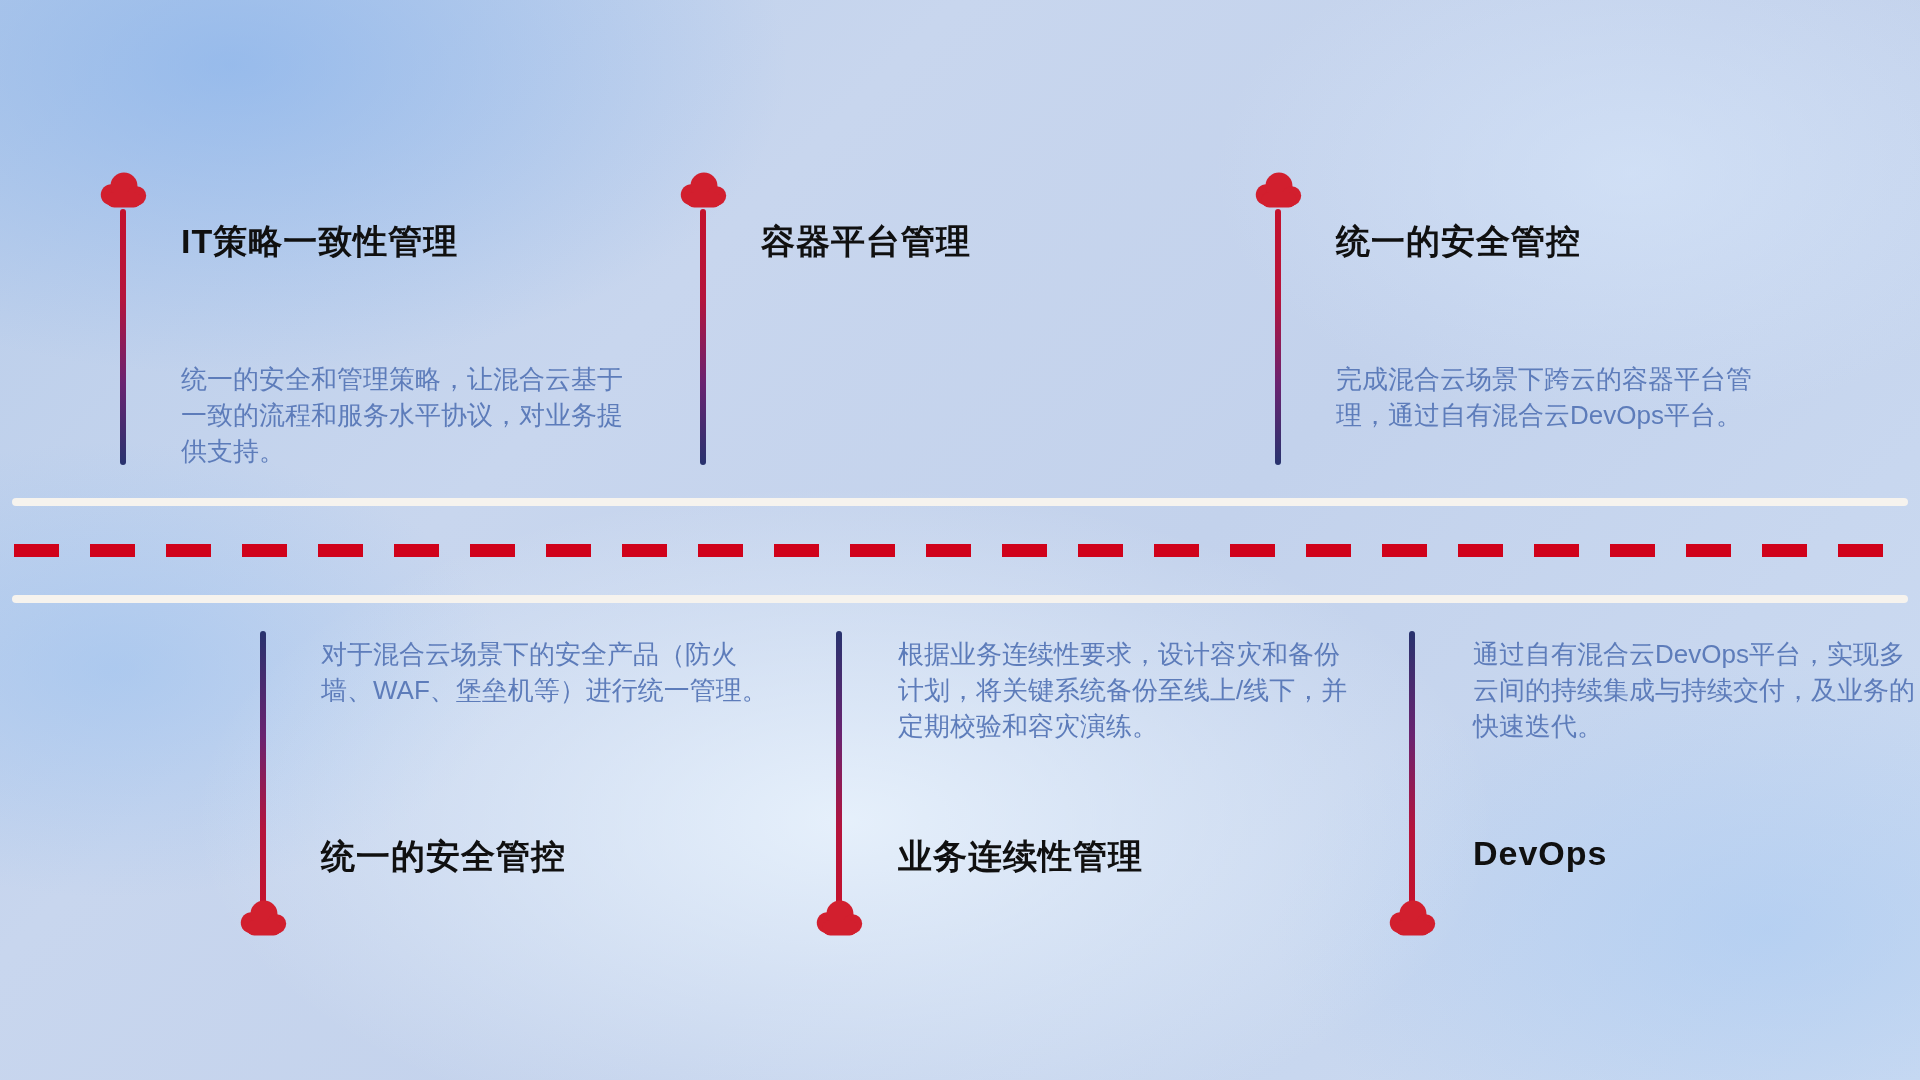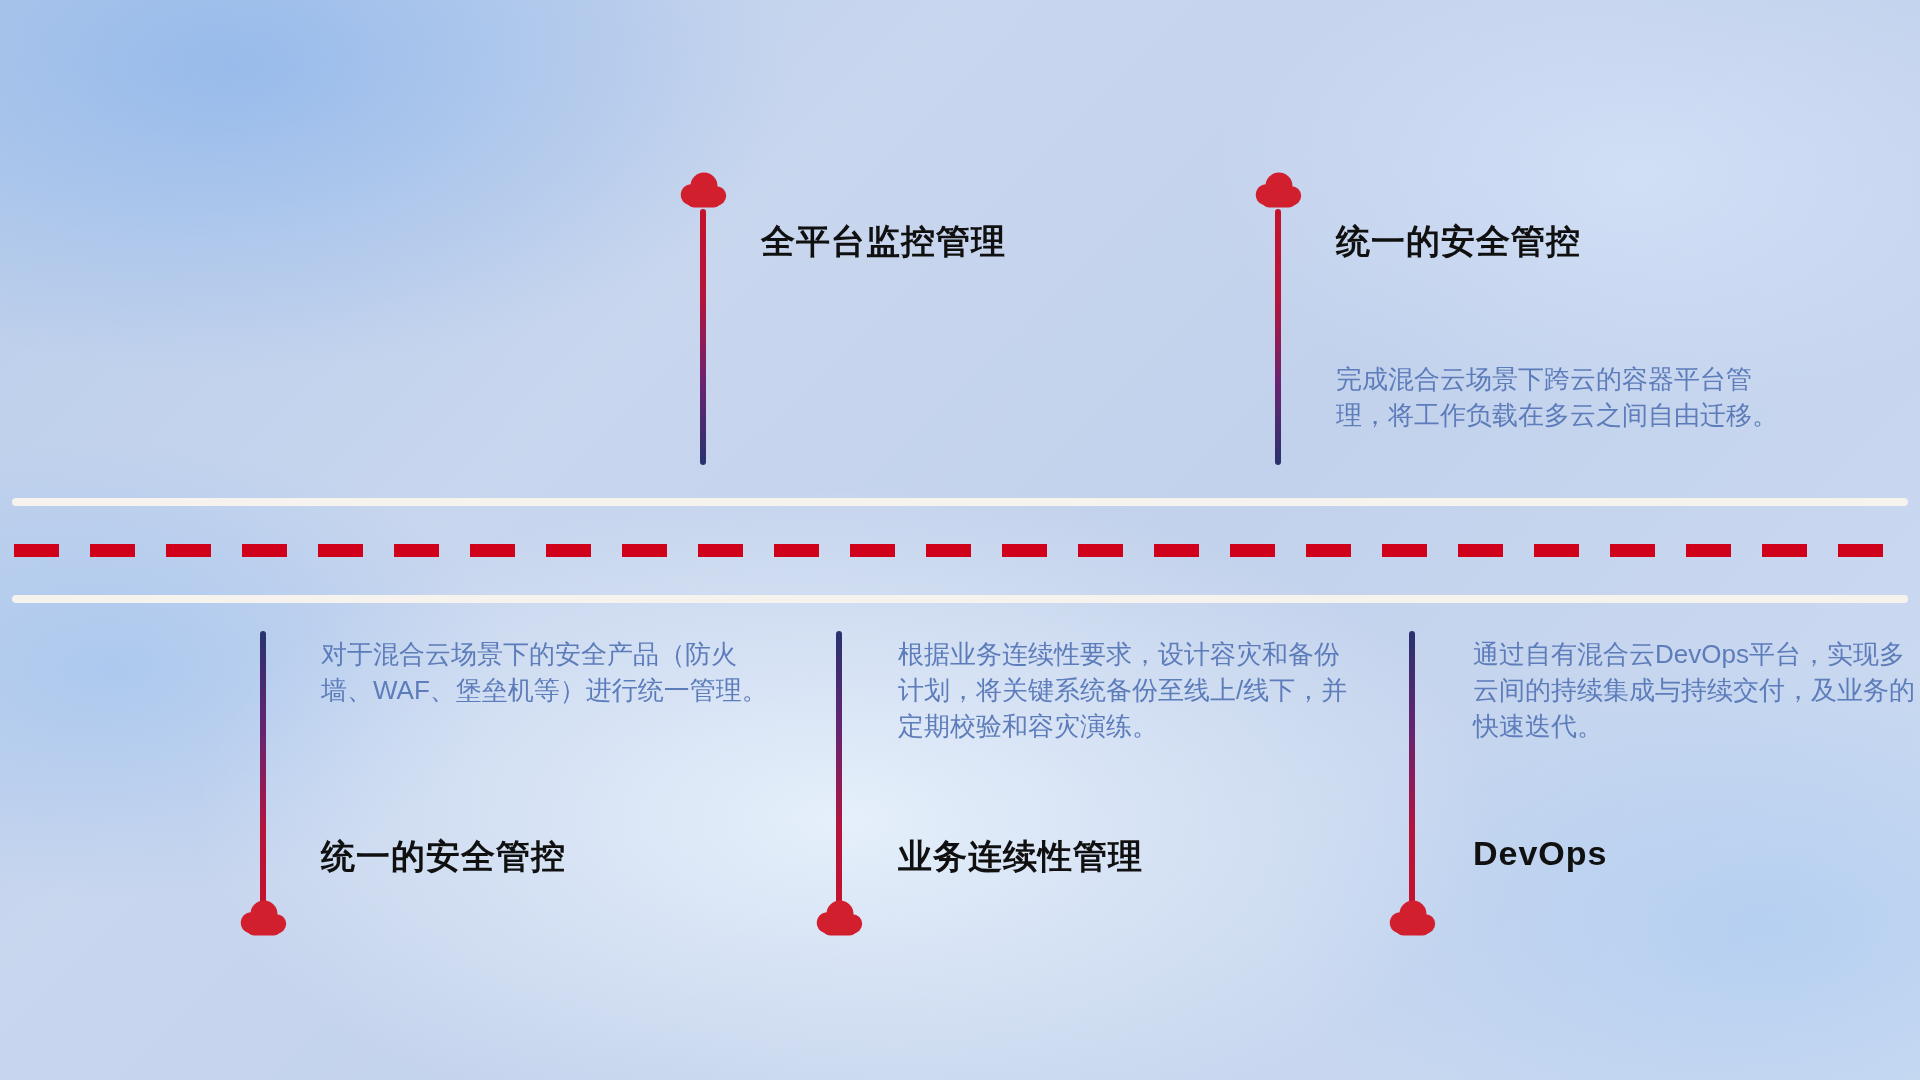--- a/index.html
+++ b/index.html
@@ -117,46 +117,59 @@
 </style>
 </head>
 <body>
 
 <div class="canvas">
 
   <div class="road-solid top"></div>
   <div class="road-dashed"></div>
   <div class="road-solid bottom"></div>
 
+  <div class="item top-row col-t1">
+    <svg class="cloud" viewBox="0 0 60 42">
+      <g fill="#d21f2e">
+        <circle cx="18" cy="26" r="11"></circle>
+        <circle cx="31" cy="17" r="14"></circle>
+        <circle cx="44" cy="27" r="10"></circle>
+        <rect x="13" y="23" width="36" height="16" rx="8"></rect>
+      </g>
+    </svg>
+    <div class="stick"></div>
+    <div class="item-title">IT策略一致性管理</div>
+    <div class="item-desc">统一的安全和管理策略，让混合云基于一致的流程和服务水平协议，对业务提供支持。</div>
+  </div>
 
   <div class="item top-row col-t2">
     <svg class="cloud" viewBox="0 0 60 42">
       <g fill="#d21f2e">
         <circle cx="18" cy="26" r="11"></circle>
         <circle cx="31" cy="17" r="14"></circle>
         <circle cx="44" cy="27" r="10"></circle>
         <rect x="13" y="23" width="36" height="16" rx="8"></rect>
       </g>
     </svg>
     <div class="stick"></div>
-    <div class="item-title">全平台监控管理</div>
+    <div class="item-title">容器平台管理</div>
   </div>
 
   <div class="item top-row col-t3">
     <svg class="cloud" viewBox="0 0 60 42">
       <g fill="#d21f2e">
         <circle cx="18" cy="26" r="11"></circle>
         <circle cx="31" cy="17" r="14"></circle>
         <circle cx="44" cy="27" r="10"></circle>
         <rect x="13" y="23" width="36" height="16" rx="8"></rect>
       </g>
     </svg>
     <div class="stick"></div>
     <div class="item-title">统一的安全管控</div>
-    <div class="item-desc">完成混合云场景下跨云的容器平台管理，将工作负载在多云之间自由迁移。</div>
+    <div class="item-desc">完成混合云场景下跨云的容器平台管理，通过自有混合云DevOps平台。</div>
   </div>
 
   <div class="item bottom-row col-b1">
     <div class="stick"></div>
     <svg class="cloud" viewBox="0 0 60 42">
       <g fill="#d21f2e">
         <circle cx="18" cy="26" r="11"></circle>
         <circle cx="31" cy="17" r="14"></circle>
         <circle cx="44" cy="27" r="10"></circle>
         <rect x="13" y="23" width="36" height="16" rx="8"></rect>

